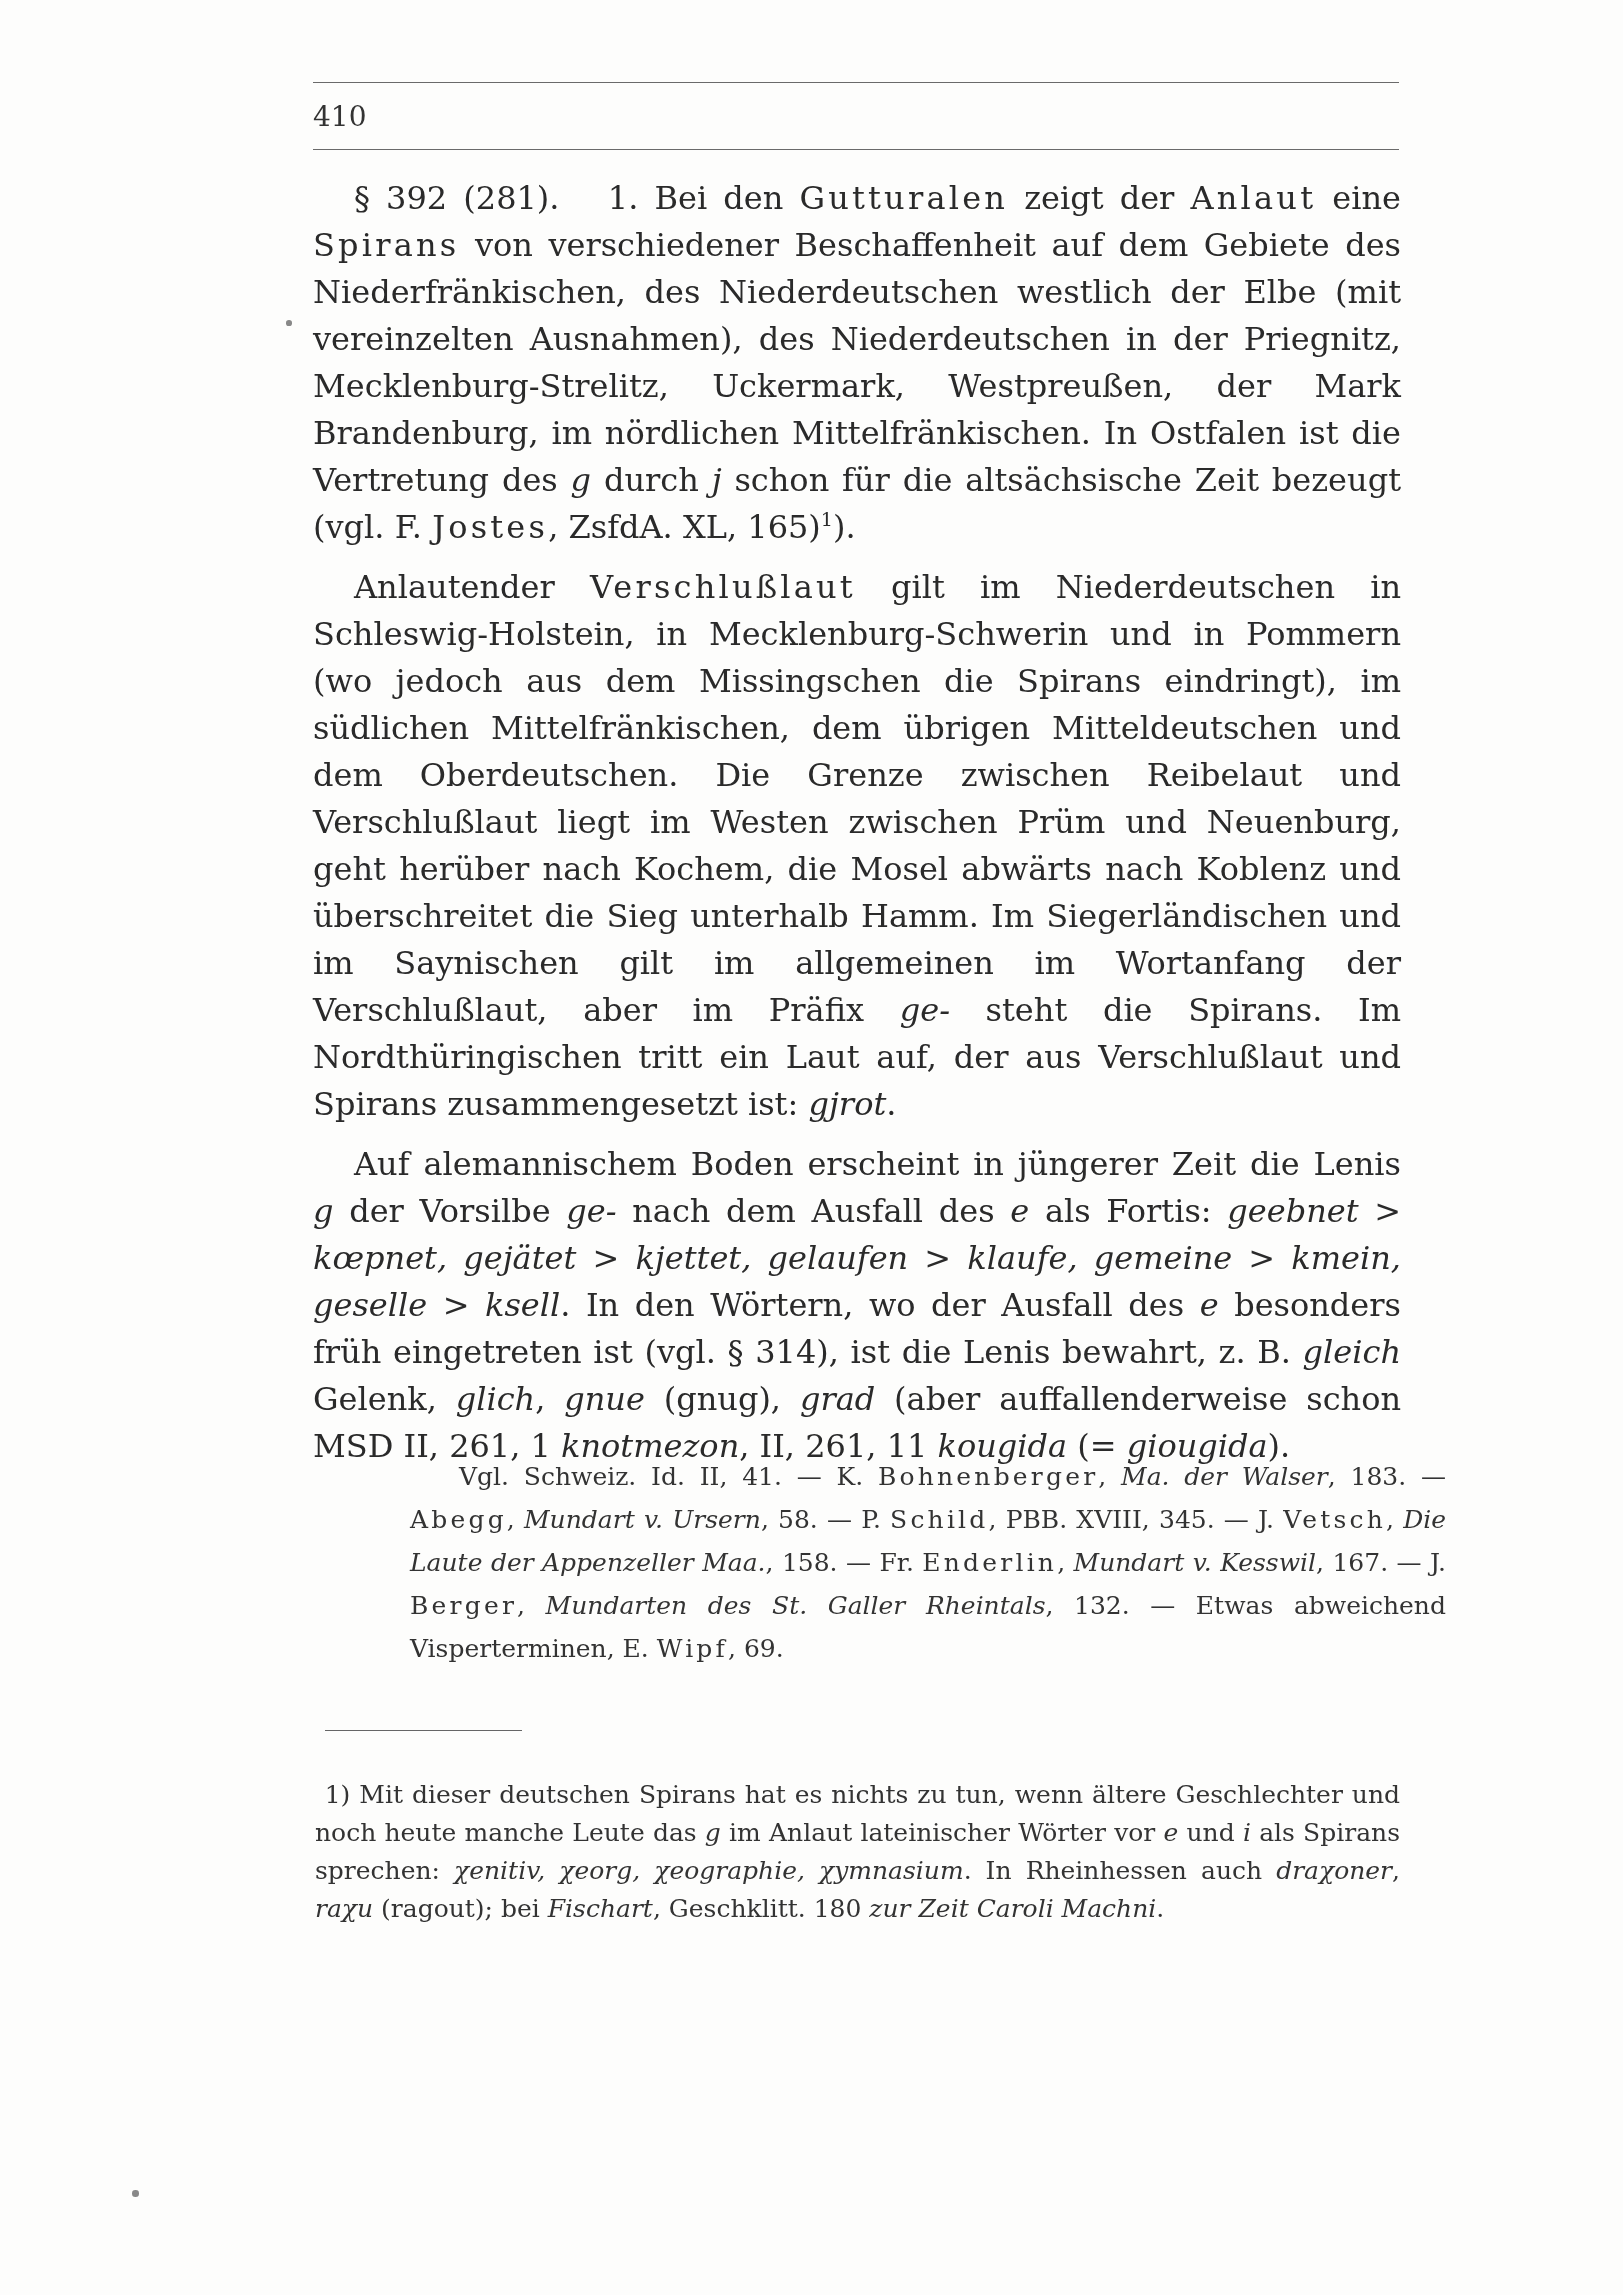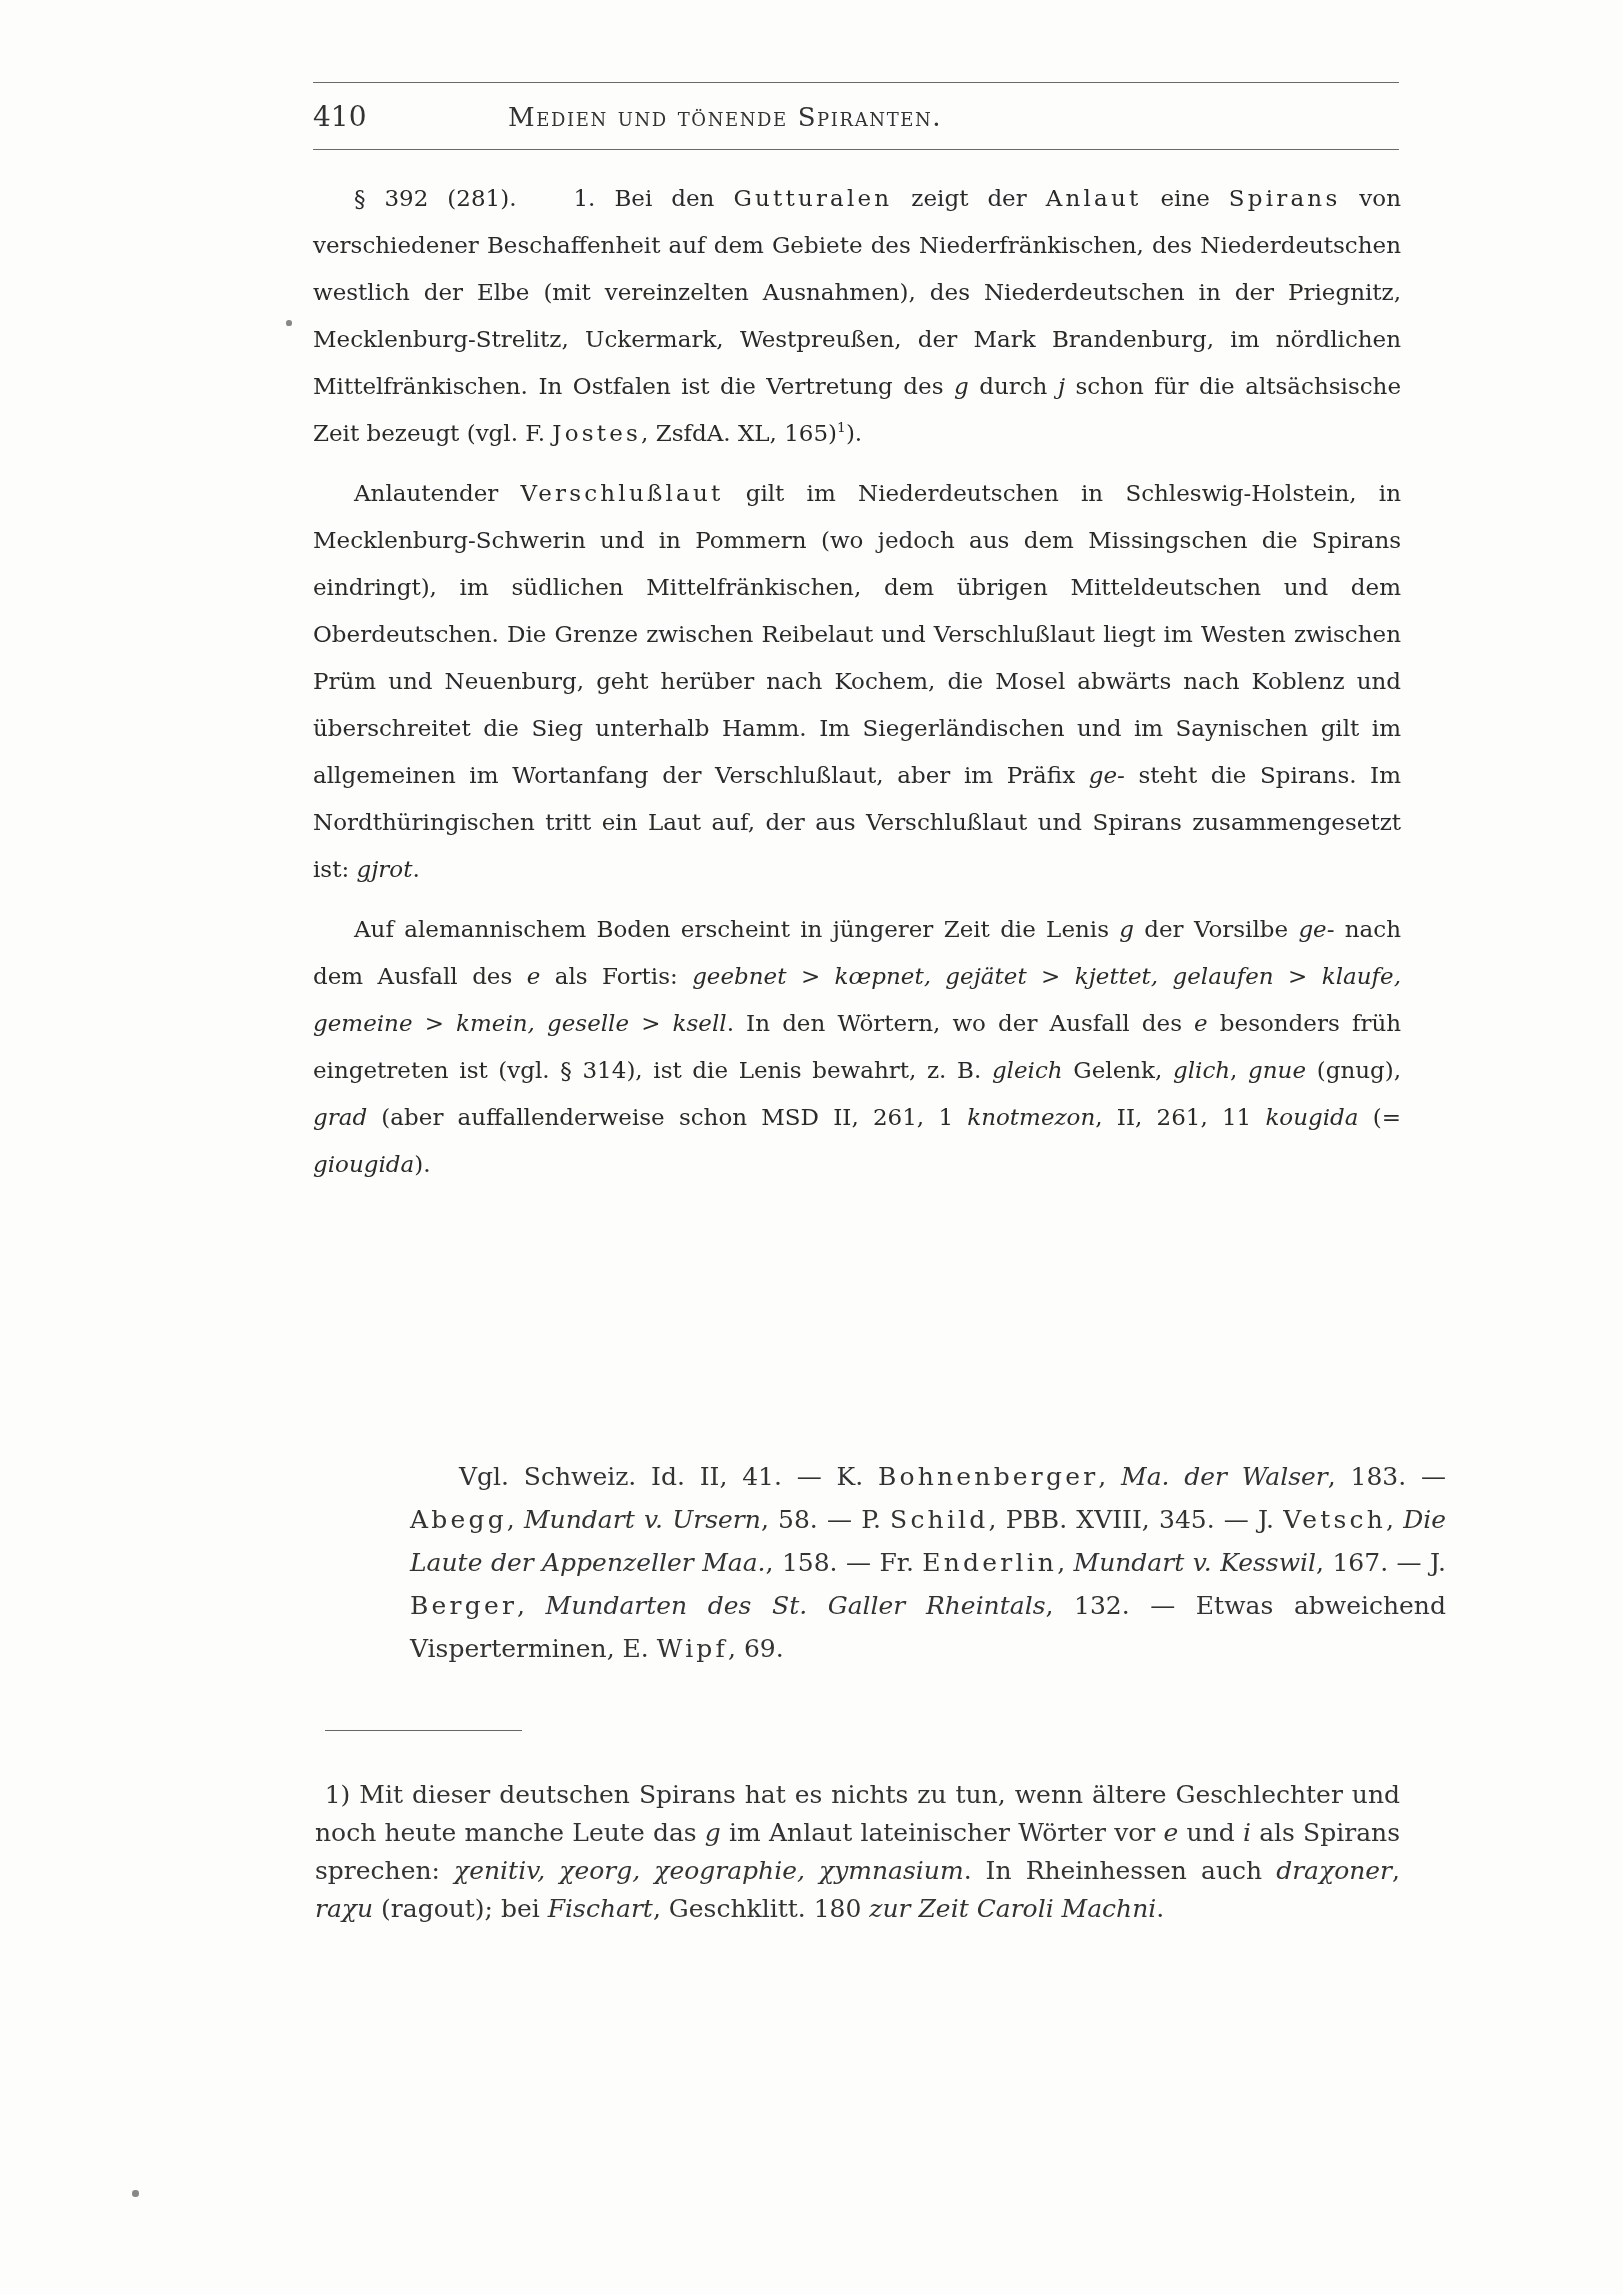--- a/index.html
+++ b/index.html
@@ -23,21 +23,21 @@
   .page-number {
     position: absolute; left: 0; top: 0;
     font-size: 28px; line-height: 41px; color: #333;
   }
   .running-head {
     position: absolute; left: 195px; top: 3.2px;
     font-variant: small-caps; font-size: 26px; letter-spacing: 1.6px; line-height: 36px; color: #333;
   }
   .body-text {
     position: absolute; left: 313px; top: 175px; width: 1088px;
-    font-size: 23px; line-height: 47px; text-align: justify;
+    font-size: 32px; line-height: 47px; text-align: justify;
   }
   .body-text p { margin: 0 0 13px 0; text-indent: 41px; }
   .body-text p.first { text-indent: 41px; }
   .spaced { letter-spacing: 3.2px; }
   .ital { font-style: italic; }
   .sup { font-size: 60%; vertical-align: super; line-height: 0; }
   .small-print {
     position: absolute; left: 364px; top: 1455px; width: 1036px;
     font-size: 25px; line-height: 43px; text-align: justify; color: #333; margin-left: 46px;
   }
@@ -52,21 +52,20 @@
   }
   .footnote p { margin: 0; text-indent: 9.7px; }
   .speck { position: absolute; border-radius: 50%; background: #888; }
 </style>
 </head>
 <body>
 
 <div id="rule-top" class="rule"></div>
 <div class="header">
   <span class="page-number">410</span>
-  <span class="running-head">Medien und tönende Spiranten.</span>
 </div>
 <div id="rule-bottom" class="rule"></div>
 
 <div class="body-text">
   <p class="first"><span>§ 392 (281).</span>&nbsp;&nbsp; <span>1.</span> <span>Bei den </span><span class="spaced">Gutturalen</span><span> zeigt der </span><span class="spaced">Anlaut</span><span> eine </span><span class="spaced">Spirans</span><span> von verschiedener Beschaffenheit auf dem Gebiete des Niederfränkischen, des Niederdeutschen westlich der Elbe (mit vereinzelten Ausnahmen), des Niederdeutschen in der Priegnitz, Mecklenburg-Strelitz, Uckermark, Westpreußen, der Mark Brandenburg, im nördlichen Mittelfränkischen. In Ostfalen ist die Vertretung des </span><span class="ital">g</span><span> durch </span><span class="ital">j</span><span> schon für die altsächsische Zeit bezeugt (vgl. F. </span><span class="spaced">Jostes</span><span>, ZsfdA. XL, 165)</span><span class="sup">1</span><span>).</span></p>
 
   <p><span>Anlautender </span><span class="spaced">Verschlußlaut</span><span> gilt im Niederdeutschen in Schleswig-Holstein, in Mecklenburg-Schwerin und in Pommern (wo jedoch aus dem Missingschen die Spirans eindringt), im südlichen Mittelfränkischen, dem übrigen Mitteldeutschen und dem Oberdeutschen. Die Grenze zwischen Reibelaut und Verschlußlaut liegt im Westen zwischen Prüm und Neuenburg, geht herüber nach Kochem, die Mosel abwärts nach Koblenz und überschreitet die Sieg unterhalb Hamm. Im Siegerländischen und im Saynischen gilt im allgemeinen im Wortanfang der Verschlußlaut, aber im Präfix </span><span class="ital">ge-</span><span> steht die Spirans. Im Nordthüringischen tritt ein Laut auf, der aus Verschlußlaut und Spirans zusammengesetzt ist: </span><span class="ital">gjrot</span><span>.</span></p>
 
   <p><span>Auf alemannischem Boden erscheint in jüngerer Zeit die Lenis </span><span class="ital">g</span><span> der Vorsilbe </span><span class="ital">ge-</span><span> nach dem Ausfall des </span><span class="ital">e</span><span> als Fortis: </span><span class="ital">geebnet &gt; kœpnet, gejätet &gt; kjettet, gelaufen &gt; klaufe, gemeine &gt; kmein, geselle &gt; ksell</span><span>. In den Wörtern, wo der Ausfall des </span><span class="ital">e</span><span> besonders früh eingetreten ist (vgl. § 314), ist die Lenis bewahrt, z. B. </span><span class="ital">gleich</span><span> Gelenk, </span><span class="ital">glich</span><span>, </span><span class="ital">gnue</span><span> (gnug), </span><span class="ital">grad</span><span> (aber auffallenderweise schon MSD II, 261, 1 </span><span class="ital">knotmezon</span><span>, II, 261, 11 </span><span class="ital">kougida</span><span> (= </span><span class="ital">giougida</span><span>).</span></p>
 </div>

